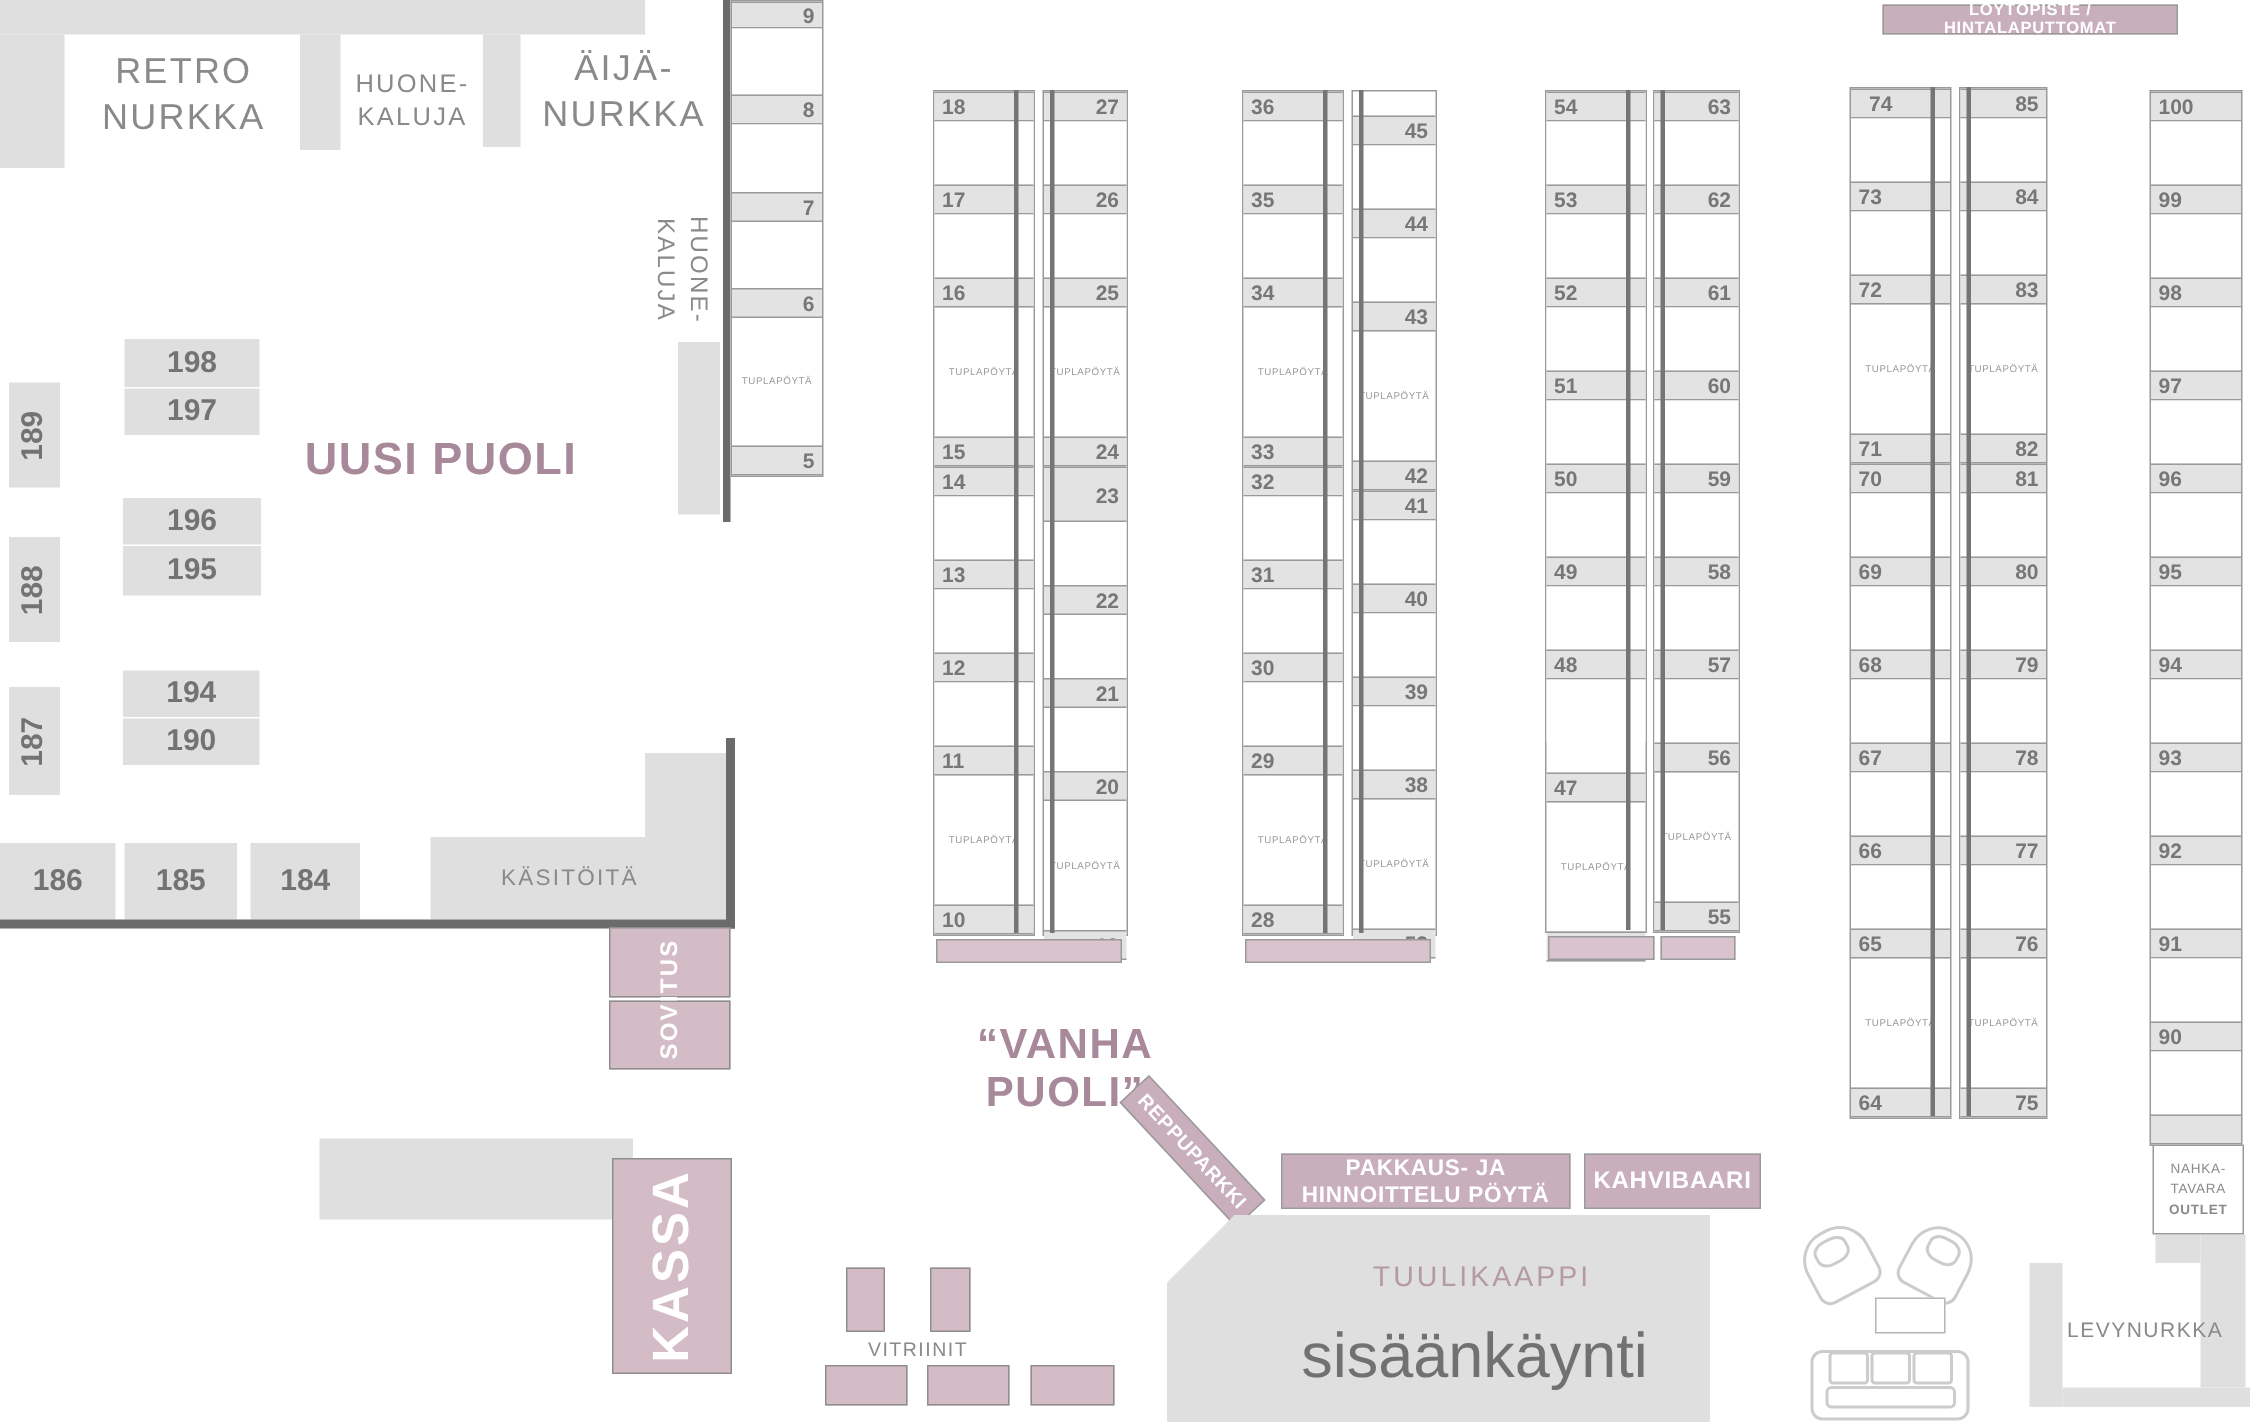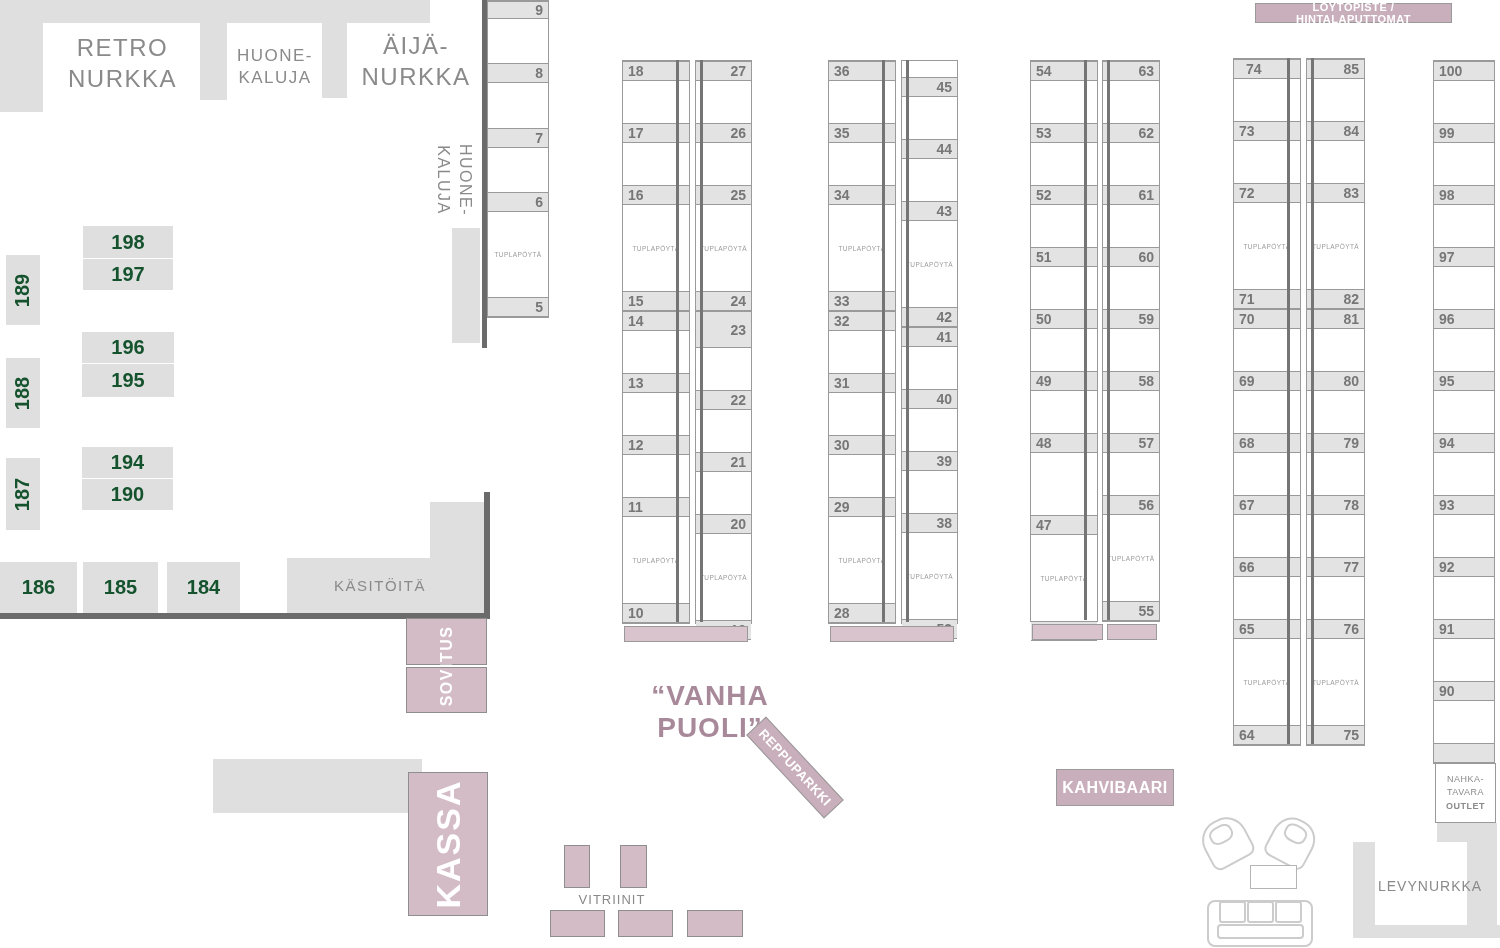--- a/index.html
+++ b/index.html
@@ -8,21 +8,21 @@
   .abs{position:absolute;}
   .gray{background:#dfdfdf;}
   .darkwall{background:#6b6b6b;}
   .thinline{background:#9a9a9a;}
   .pinkbox{background:#d4bcc7;border:1px solid #8e8e8e;box-sizing:border-box;}
   .badge{background:#c9aebb;border:1px solid #9a9a9a;color:#fff;font-weight:bold;
          display:flex;align-items:center;justify-content:center;letter-spacing:.5px;
          box-sizing:border-box;text-align:center;}
   .glabel{color:#8a8a8a;letter-spacing:1.5px;font-weight:500;}
   .mauve{color:#a8899a;font-weight:bold;}
-  .boothnum{color:#14532d;font-weight:600;font-size:20px;display:flex;align-items:center;justify-content:center;}
+  .boothnum{color:#737373;font-weight:600;font-size:20px;display:flex;align-items:center;justify-content:center;}
   .rot{transform:translate(-50%,-50%) rotate(-90deg);transform-origin:center;white-space:nowrap;}
   .rotcw{transform:translate(-50%,-50%) rotate(90deg);transform-origin:center;white-space:nowrap;}
   .center{display:flex;align-items:center;justify-content:center;}
   
   .tcol{position:absolute;}
   .subcol{position:absolute;top:0;background:#fff;border:1px solid #9a9a9a;box-sizing:content-box;}
   .band{background:#e3e3e3;border-top:1px solid #9a9a9a;border-bottom:1px solid #9a9a9a;
         box-sizing:border-box;font-size:14px;font-weight:600;color:#777;
         display:flex;align-items:center;}
   .band.l{justify-content:flex-start;padding-left:5px;}
@@ -57,20 +57,21 @@
   </div>
   <div class="abs glabel" style="left:352px;top:30px;width:128px;font-size:24px;line-height:1.3;text-align:center">
     <div>ÄIJÄ-</div>
     <div>NURKKA</div>
   </div>
   <div class="abs glabel rotcw" style="left:454px;top:180px;font-size:16px;line-height:1.35;text-align:center">
     <div>HUONE-</div>
     <div>KALUJA</div>
   </div>
 
+  <div class="abs mauve" style="left:198px;top:290px;width:192px;font-size:30px;letter-spacing:1px;text-align:center">UUSI PUOLI</div>
 
   <div id="booths">
       <div class="abs gray boothnum" style="left: 6px; top: 255px; width: 34px; height: 70px;">
         <span style="transform: rotate(-90deg);">189</span>
       </div>
       <div class="abs gray boothnum" style="left: 6px; top: 358px; width: 34px; height: 70px;">
         <span style="transform: rotate(-90deg);">188</span>
       </div>
       <div class="abs gray boothnum" style="left: 6px; top: 458px; width: 34px; height: 72px;">
         <span style="transform: rotate(-90deg);">187</span>
@@ -123,22 +124,30 @@
   <div class="abs pinkbox" style="left:620px;top:845px;width:27px;height:43px"></div>
   <div class="abs glabel" style="left:562px;top:892px;width:100px;font-size:13px;letter-spacing:1px;text-align:center">VITRIINIT</div>
   <div class="abs pinkbox" style="left:550px;top:910px;width:55px;height:27px"></div>
   <div class="abs pinkbox" style="left:618px;top:910px;width:55px;height:27px"></div>
   <div class="abs pinkbox" style="left:687px;top:910px;width:56px;height:27px"></div>
 
   <div class="abs mauve" style="left:596px;top:680px;width:228px;font-size:28px;letter-spacing:1px;text-align:center">“VANHA PUOLI”</div>
 
   <div class="abs badge" style="left:1255px;top:3px;width:197px;height:20px;font-size:11px">LÖYTÖPISTE / HINTALAPUTTOMAT</div>
   <div class="abs badge" style="left:738px;top:754px;width:114px;height:27px;font-size:13px;transform:rotate(47deg);transform-origin:center">REPPUPARKKI</div>
+  <div class="abs badge" style="left:854px;top:769px;width:193px;height:37px;font-size:15px;line-height:1.15;flex-direction:column">
+    <div>PAKKAUS- JA</div>
+    <div>HINNOITTELU PÖYTÄ</div>
+  </div>
   <div class="abs badge" style="left:1056px;top:769px;width:118px;height:37px;font-size:16px">KAHVIBAARI</div>
 
+  <div class="abs gray" style="left:778px;top:810px;width:362px;height:138px;clip-path:polygon(45px 0,100% 0,100% 100%,0 100%,0 45px)">
+    <div class="abs mauve" style="left:60px;top:31px;width:300px;font-size:19px;letter-spacing:2px;font-weight:500;text-align:center;color:#b49aa6">TUULIKAAPPI</div>
+    <div class="abs" style="left:55px;top:70px;width:300px;font-size:42px;color:#717171;text-align:center">sisäänkäynti</div>
+  </div>
 
   <div class="furn" style="left:1203px;top:818px;width:46px;height:47px;border-radius:45% 45% 18% 18%;transform:rotate(-28deg)">
     <div class="furn" style="left:8px;top:4px;width:24px;height:18px;border-radius:40%"></div>
   </div>
   <div class="furn" style="left:1270px;top:818px;width:44px;height:47px;border-radius:45% 45% 18% 18%;transform:rotate(28deg)">
     <div class="furn" style="left:8px;top:4px;width:23px;height:18px;border-radius:40%"></div>
   </div>
   <div class="furn" style="left:1250px;top:865px;width:47px;height:24px;border-color:#b5b5b5;border-width:1.5px"></div>
   <div class="furn" style="left:1207px;top:900px;width:106px;height:47px;border-radius:8px">
     <div class="furn" style="left:10px;top:-1px;width:27px;height:22px;border-radius:3px"></div>

